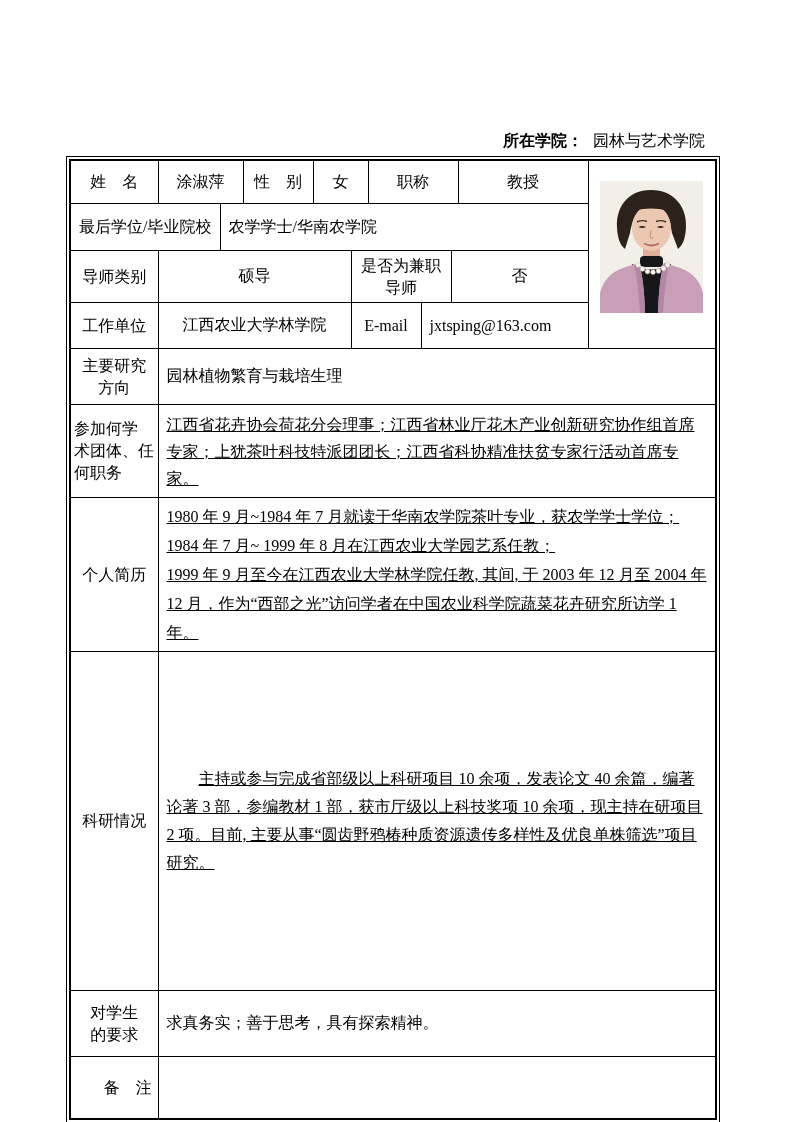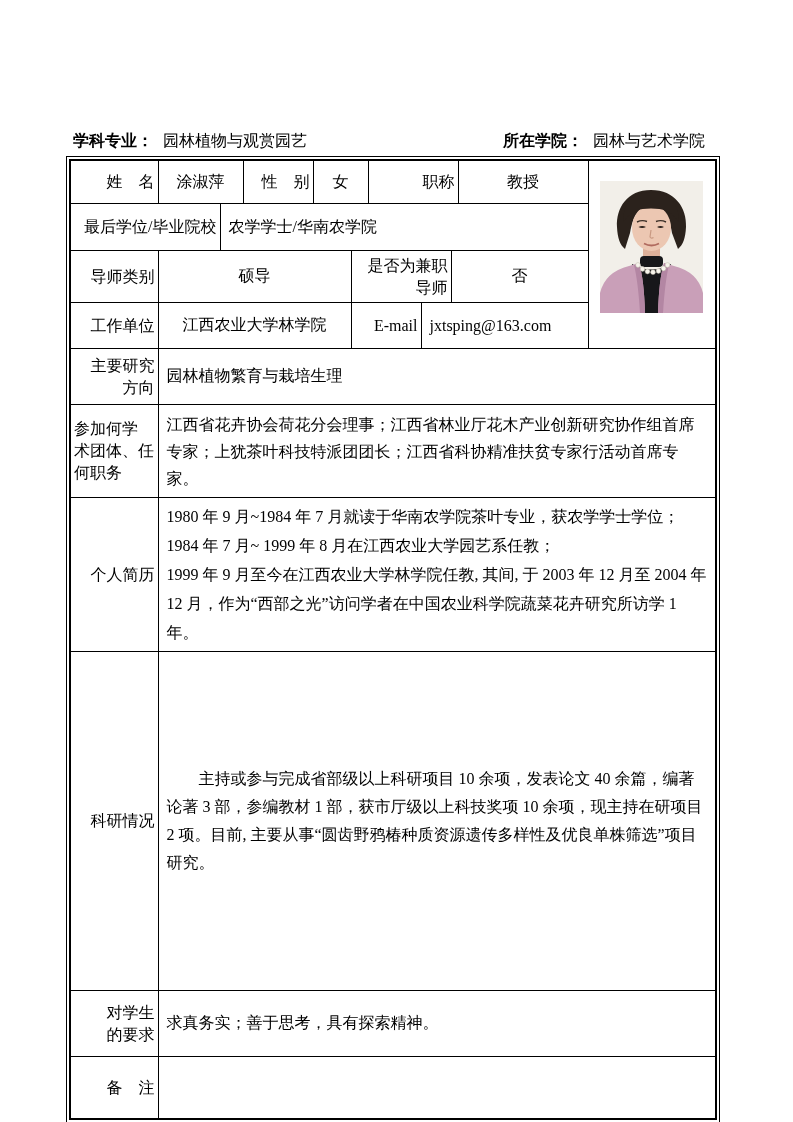--- a/index.html
+++ b/index.html
@@ -24,24 +24,24 @@
 
   .table-wrap{
     position:absolute;left:66px;top:156px;
     border:1px solid #000;padding:2px;background:#fff;
   }
   table{border-collapse:collapse;table-layout:fixed;border:2px solid #000;}
   td{
     border:1px solid #000;font-size:16px;vertical-align:middle;
     padding:2px 4px;overflow:hidden;word-break:break-all;
   }
-  .lbl{text-align:right;white-space:pre-line;line-height:22px;padding:2px 3px;}
+  .lbl{text-align:center;white-space:pre-line;line-height:22px;padding:2px 3px;}
   .val-c{text-align:center;}
   .val-l{text-align:left;padding-left:8px;padding-right:8px;}
-  .content{line-height:28px;padding:4px 8px;}
+  .content{line-height:28px;padding:4px 8px;text-decoration:underline;}
   .resume-line{line-height:29px;}
   .research-text{text-indent:2em;}
   .societies-text{line-height:27px;}
   .justify{text-align:justify;}
 
   tr.r1 td{height:38px;}
   tr.r2 td{height:42px;}
   tr.r3 td{height:47px;}
   tr.r4 td{height:41px;}
   tr.r5 td{height:51px;}
@@ -54,23 +54,20 @@
   .photo-cell{vertical-align:top;padding:0;}
   .photo-frame{width:103px;height:132px;margin:20px auto 0 auto;display:block;}
 </style>
 </head>
 <body>
 
 <div class="page">
 
 
   <div class="meta">
-    <div class="meta-group major">
-      <span class="meta-label">学科专业：</span><span class="meta-value">园林植物与观赏园艺</span>
-    </div>
     <div class="meta-group college">
       <span class="meta-label">所在学院：</span><span class="meta-value">园林与艺术学院</span>
     </div>
   </div>
 
   <div class="table-wrap">
     <table>
       <colgroup>
         <col style="width:88px">
           <col style="width:62px">

